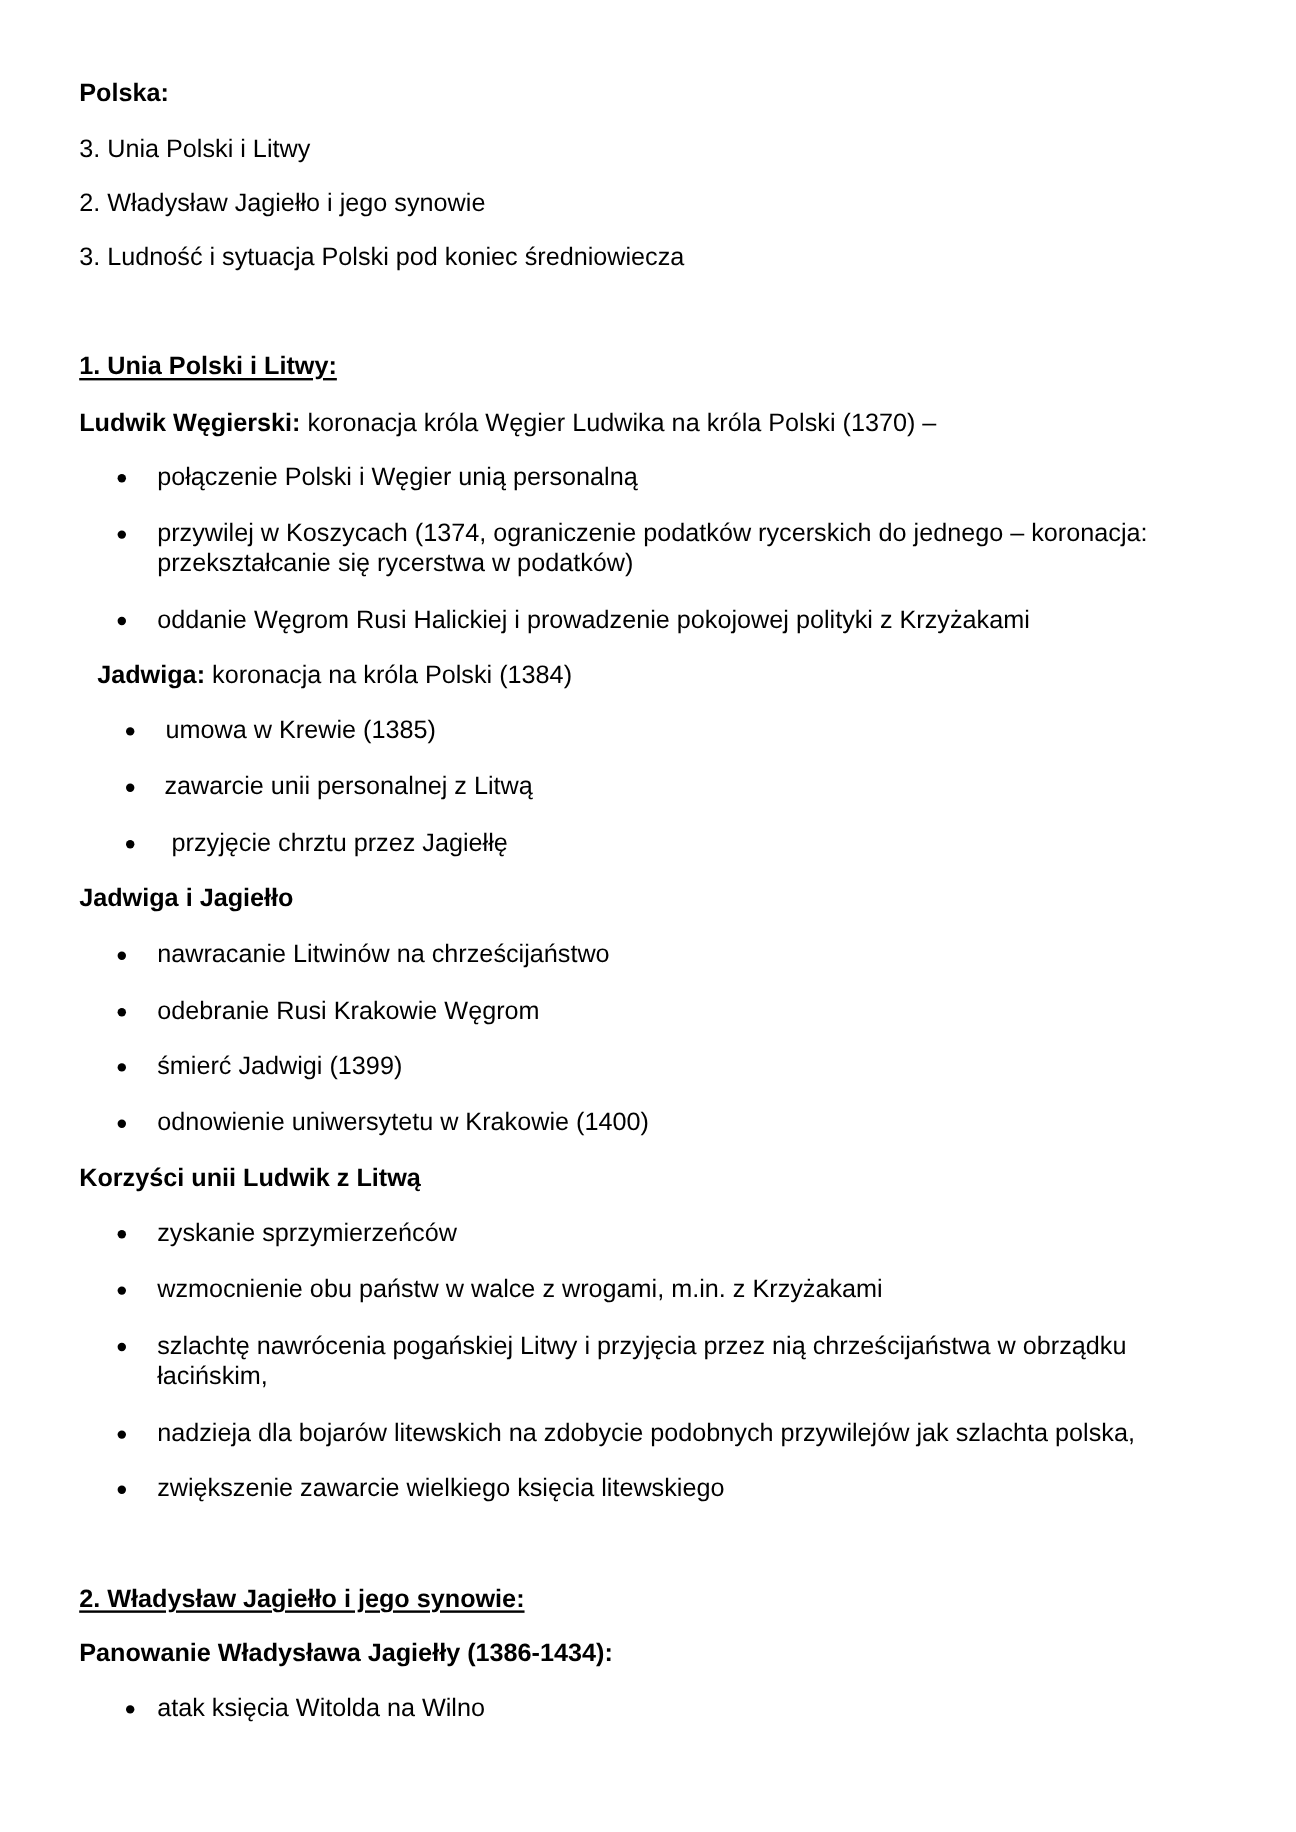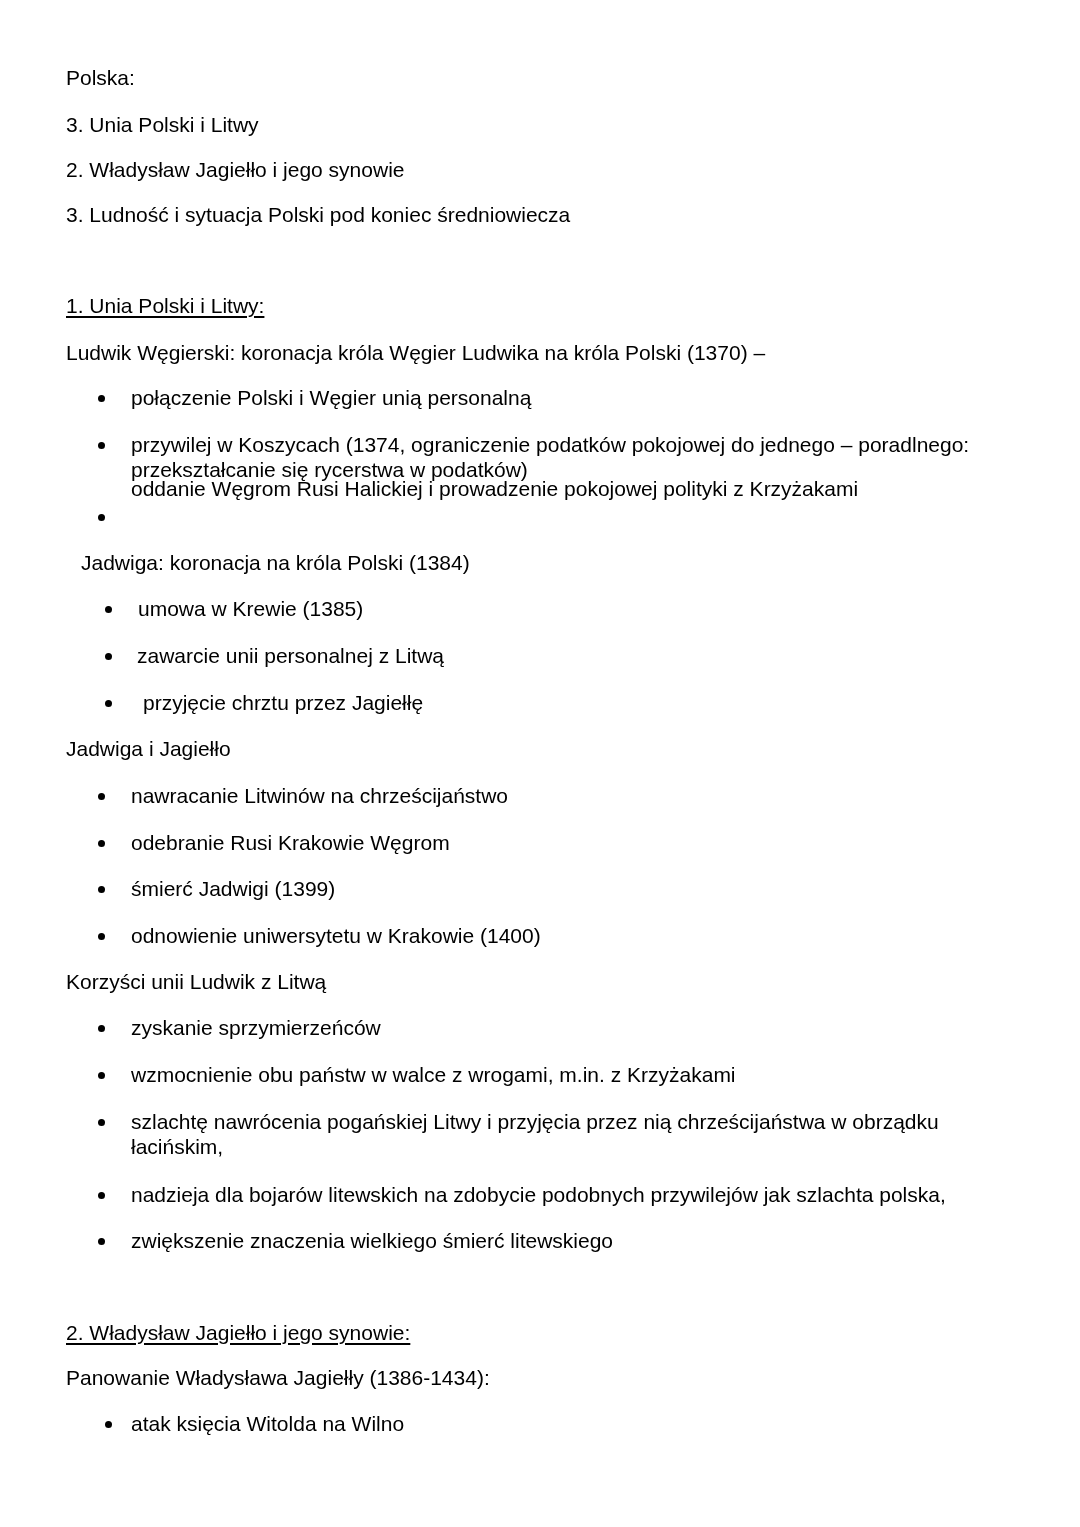--- a/index.html
+++ b/index.html
@@ -1,21 +1,21 @@
 <!DOCTYPE html>
 <html><head>
 <meta charset="utf-8">
 <style>
   html, body { margin: 0; padding: 0; background: #ffffff; }
   body {
     width: 1080px; height: 1527px; position: relative; overflow: hidden;
     font-family: "Liberation Sans", sans-serif; color: #000000; font-size: 21px;
   }
   .line { position: absolute; left: 66px; white-space: nowrap; line-height: 24px; }
-  .bold { font-weight: normal; }
+  .bold { font-weight: bold; }
   .u { text-decoration: underline; text-decoration-thickness: 2px; text-underline-offset: 3px; }
   .bullet { position: absolute; width: 7px; height: 7px; border-radius: 50%; background: #000; }
   .btext { position: absolute; left: 131px; line-height: 24px; white-space: nowrap; }
 </style>
 </head>
 <body>
 
 <div>
 
   <div class="line bold" style="top:66px">Polska:</div>
@@ -24,24 +24,24 @@
   <div class="line" style="top:203px">3. Ludność i sytuacja Polski pod koniec średniowiecza</div>
 
   <div class="line bold u" style="top:294px">1. Unia Polski i Litwy:</div>
 
   <div class="line" style="top:341px">
     <span class="bold">Ludwik Węgierski:</span><span> koronacja króla Węgier Ludwika na króla Polski (1370) –</span>
   </div>
   <span class="bullet" style="left:98px;top:395px"></span>
   <div class="btext" style="top:386px">połączenie Polski i Węgier unią personalną</div>
   <span class="bullet" style="left:98px;top:442px"></span>
-  <div class="btext" style="top:433px">przywilej w Koszycach (1374, ograniczenie podatków pokojowej do jednego – poradlnego:</div>
+  <div class="btext" style="top:433px">przywilej w Koszycach (1374, ograniczenie podatków rycerskich do jednego – koronacja:</div>
   <div class="btext" style="top:458px">przekształcanie się rycerstwa w podatków)</div>
   <span class="bullet" style="left:98px;top:514px"></span>
-  <div class="btext" style="top:477px">oddanie Węgrom Rusi Halickiej i prowadzenie pokojowej polityki z Krzyżakami</div>
+  <div class="btext" style="top:505px">oddanie Węgrom Rusi Halickiej i prowadzenie pokojowej polityki z Krzyżakami</div>
 
   <div class="line" style="top:551px;left:81px">
     <span class="bold">Jadwiga:</span><span> koronacja na króla Polski (1384)</span>
   </div>
   <span class="bullet" style="left:105px;top:606px"></span>
   <div class="btext" style="top:597px;left:138px">umowa w Krewie (1385)</div>
   <span class="bullet" style="left:105px;top:653px"></span>
   <div class="btext" style="top:644px;left:137px">zawarcie unii personalnej z Litwą</div>
   <span class="bullet" style="left:105px;top:700px"></span>
   <div class="btext" style="top:691px;left:143px">przyjęcie chrztu przez Jagiełłę</div>
@@ -60,20 +60,20 @@
   <span class="bullet" style="left:98px;top:1025px"></span>
   <div class="btext" style="top:1016px">zyskanie sprzymierzeńców</div>
   <span class="bullet" style="left:98px;top:1072px"></span>
   <div class="btext" style="top:1063px">wzmocnienie obu państw w walce z wrogami, m.in. z Krzyżakami</div>
   <span class="bullet" style="left:98px;top:1119px"></span>
   <div class="btext" style="top:1110px">szlachtę nawrócenia pogańskiej Litwy i przyjęcia przez nią chrześcijaństwa w obrządku</div>
   <div class="btext" style="top:1135px">łacińskim,</div>
   <span class="bullet" style="left:98px;top:1192px"></span>
   <div class="btext" style="top:1183px">nadzieja dla bojarów litewskich na zdobycie podobnych przywilejów jak szlachta polska,</div>
   <span class="bullet" style="left:98px;top:1238px"></span>
-  <div class="btext" style="top:1229px">zwiększenie znaczenia wielkiego śmierć litewskiego</div>
+  <div class="btext" style="top:1229px">zwiększenie zawarcie wielkiego księcia litewskiego</div>
 
   <div class="line bold u" style="top:1321px">2. Władysław Jagiełło i jego synowie:</div>
   <div class="line bold" style="top:1366px">Panowanie Władysława Jagiełły (1386-1434):</div>
   <span class="bullet" style="left:105px;top:1421px"></span>
   <div class="btext" style="top:1412px">atak księcia Witolda na Wilno</div>
 
 </div>
 
 </body></html>

